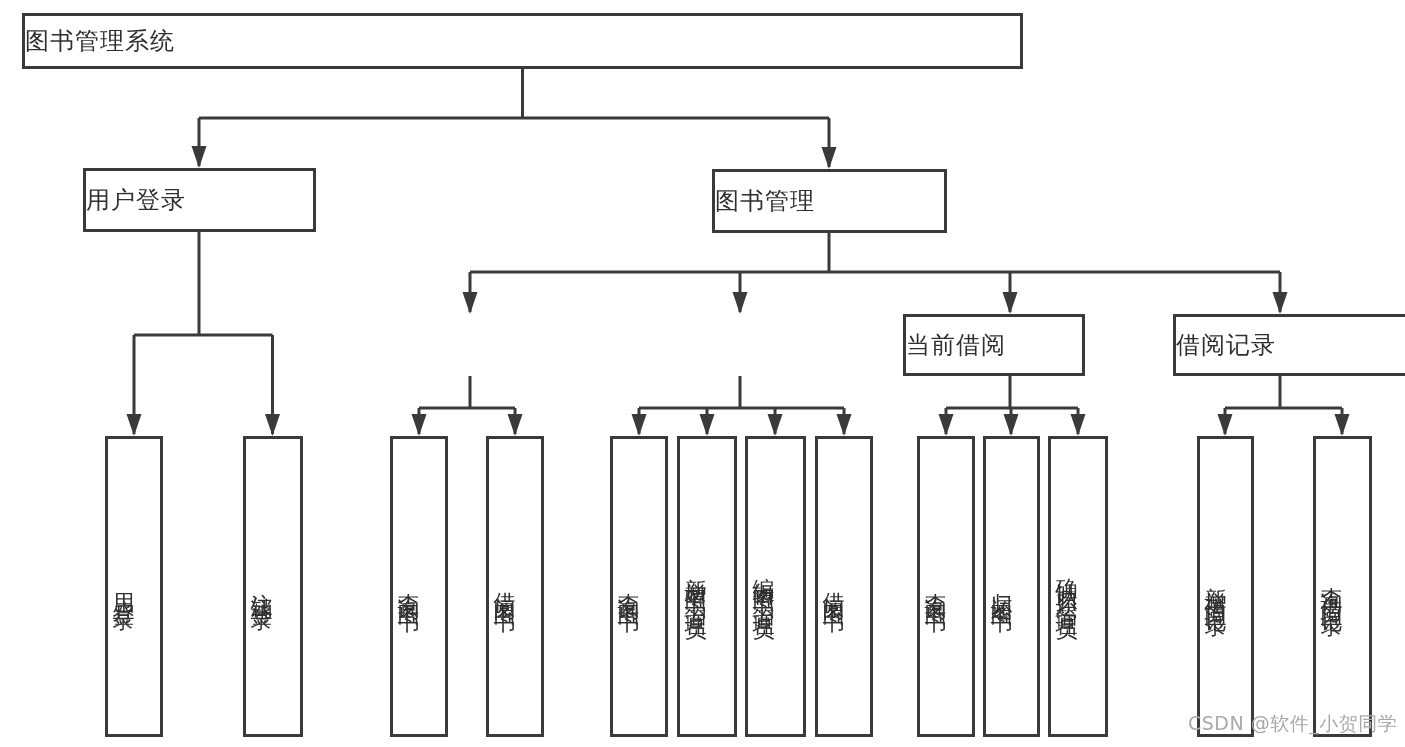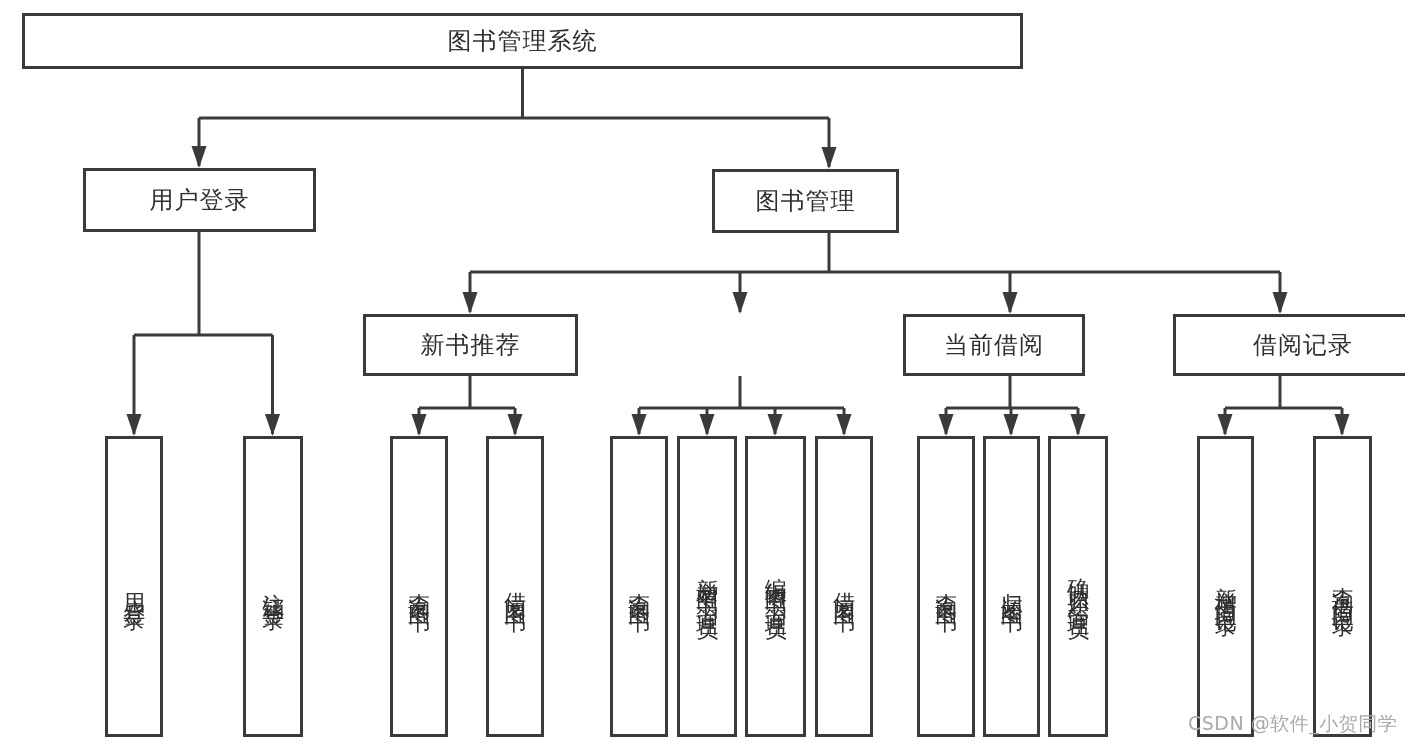--- a/index.html
+++ b/index.html
@@ -13,23 +13,24 @@
     background:#ffffff;
     font-family:"DejaVu Sans", sans-serif;
     overflow:hidden;
   }
   #wires{position:absolute;left:0;top:0;z-index:1;}
   .node{
     position:absolute;
     box-sizing:border-box;
     border:3px solid var(--line);
     background:#ffffff;
-    display:flex;align-items:center;justify-content:center;
+    display:flex;align-items:center;
     color:var(--text);
     z-index:2;
+    font-family:Liberation Mono, monospace;
   }
   .hbox{font-size:24px;letter-spacing:1px;}
   .vbox span{
     writing-mode:vertical-rl;
     text-orientation:mixed;
     font-size:22px;
     line-height:1.2;
     letter-spacing:6px;
     color:var(--text);
     white-space:nowrap;
@@ -122,27 +123,24 @@
     </g>
   </svg>
 
   <div class="node hbox" style="left:22px;top:13px;width:1001px;height:56px;">
     <span>图书管理系统</span>
   </div>
 
   <div class="node hbox" style="left:83px;top:168px;width:233px;height:64px;">
     <span>用户登录</span>
   </div>
-  <div class="node hbox" style="left:712px;top:169px;width:187px;height:64px;">
+  <div class="node hbox" style="left:712px;top:169px;width:235px;height:64px;">
     <span>图书管理</span>
   </div>
 
-  <div class="node hbox" style="left:363px;top:314px;width:215px;height:62px;">
-    <span>新书推荐</span>
-  </div>
   <div class="node hbox" style="left:903px;top:314px;width:182px;height:62px;">
     <span>当前借阅</span>
   </div>
   <div class="node hbox" style="left:1173px;top:314px;width:260px;height:62px;">
     <span>借阅记录</span>
   </div>
 
   <div class="node vbox" style="left:105px;top:436px;width:58px;height:301px;">
     <span>用户登录</span>
   </div>

